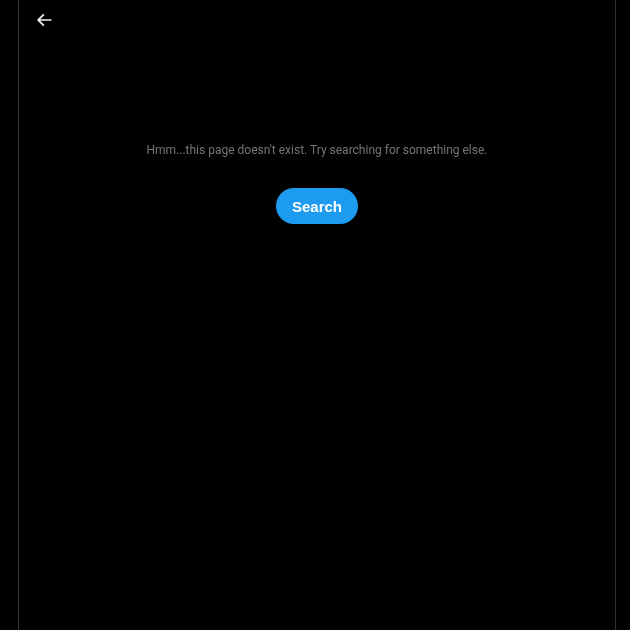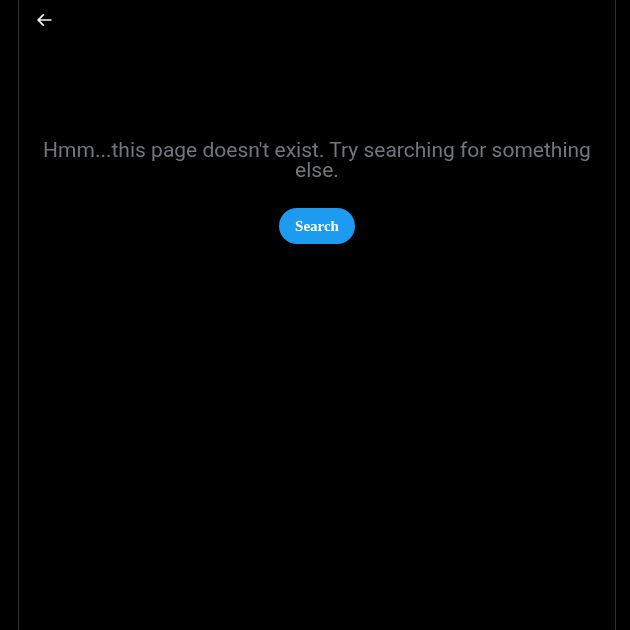--- a/index.html
+++ b/index.html
@@ -48,40 +48,39 @@
       left: 0;
       right: 0;
       top: 140px;
       display: flex;
       flex-direction: column;
       align-items: center;
       padding: 0 20px;
     }
     .error-message {
       color: #71767b;
-      font-size: 21px;
+      font-size: 12px;
       line-height: 20px;
       text-align: center;
       margin-bottom: 28px;
     }
     .search-button {
       background: #1d9bf0;
       color: #ffffff;
       border: none;
       border-radius: 9999px;
       padding: 0 16px;
       height: 36px;
       min-height: 36px;
       font-size: 15px;
       font-weight: 700;
       cursor: pointer;
       display: flex;
       align-items: center;
       justify-content: center;
-      font-family: Liberation Serif, serif;
     }
   </style>
 </head>
 <body>
 
 <div class="panel">
   <button class="back-button">
     <span>
       <svg viewBox="0 0 24 24">
           <g>

